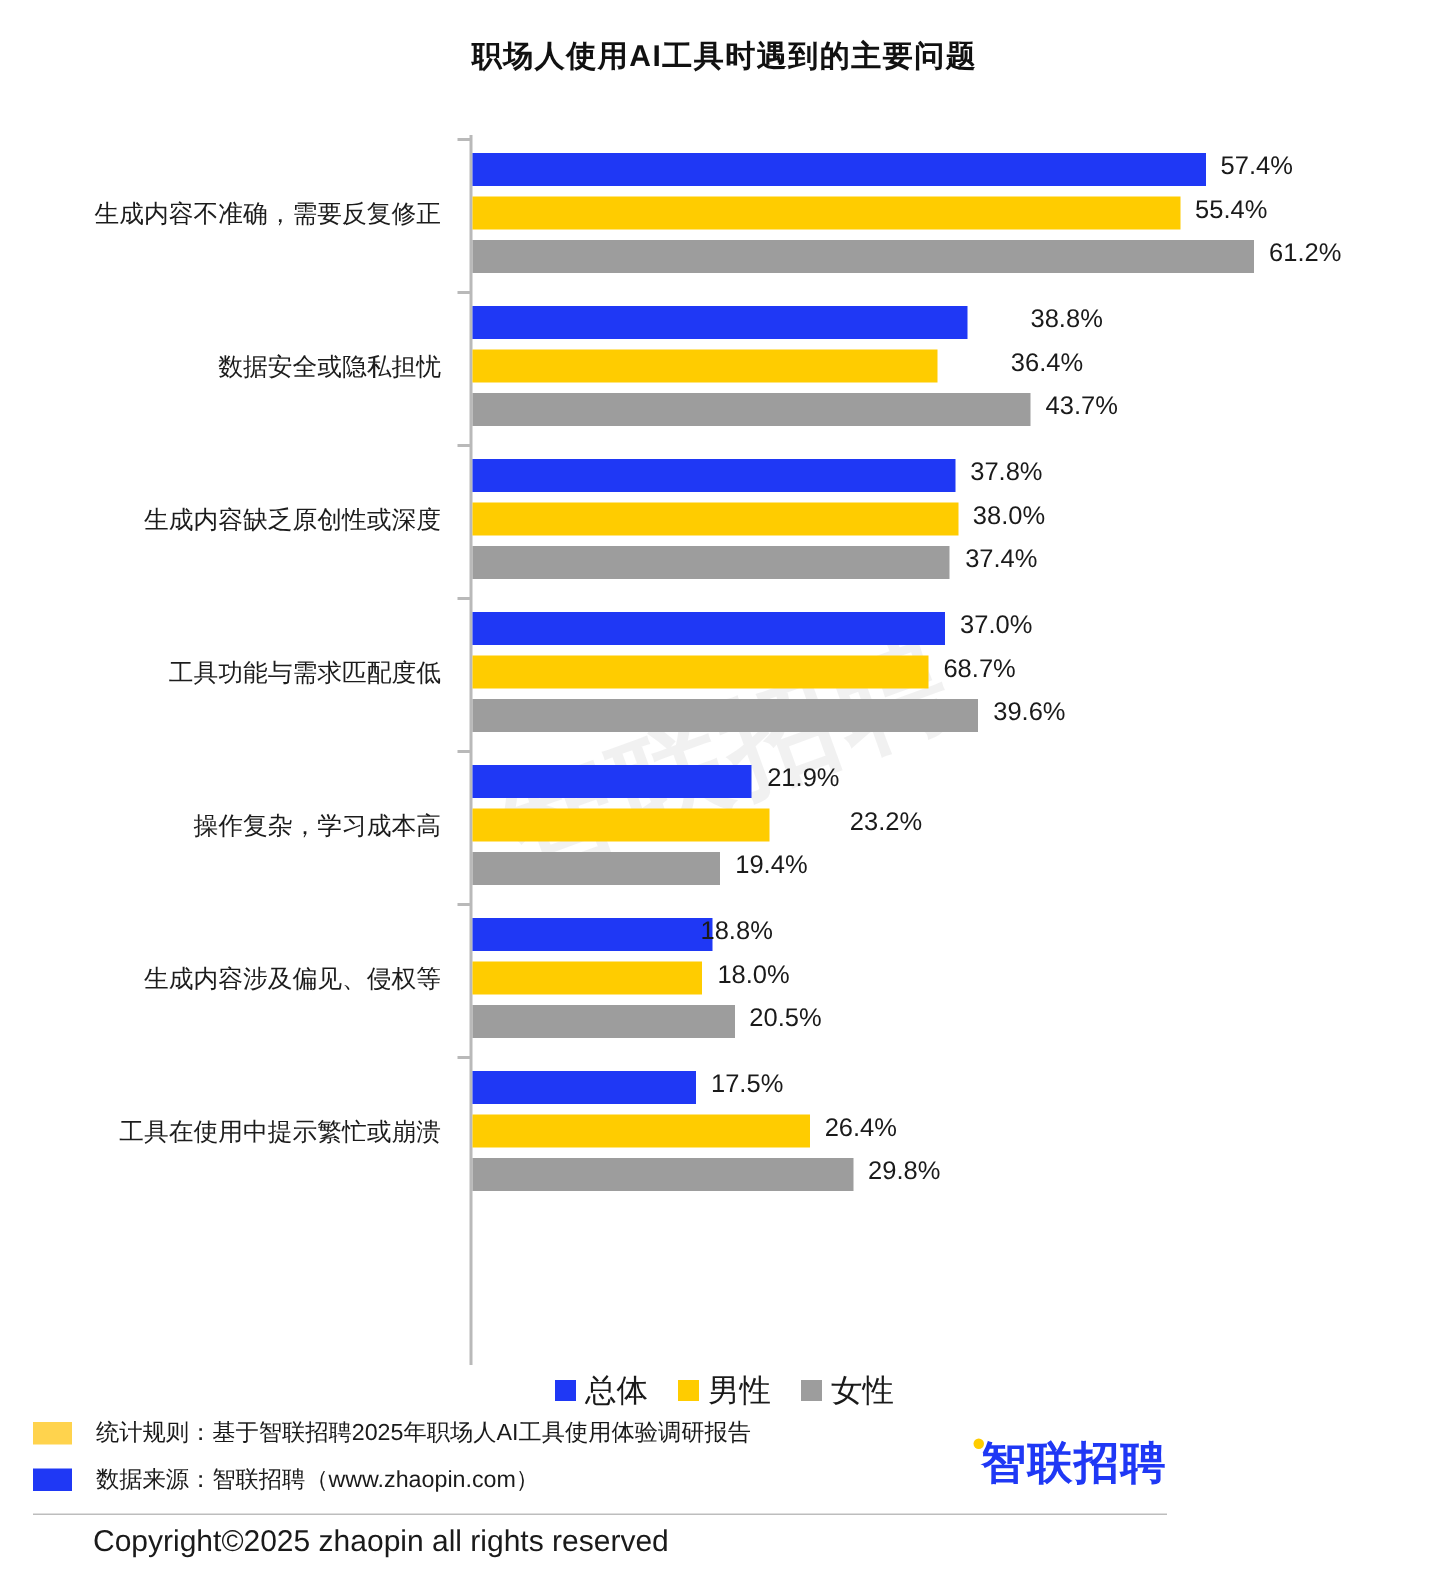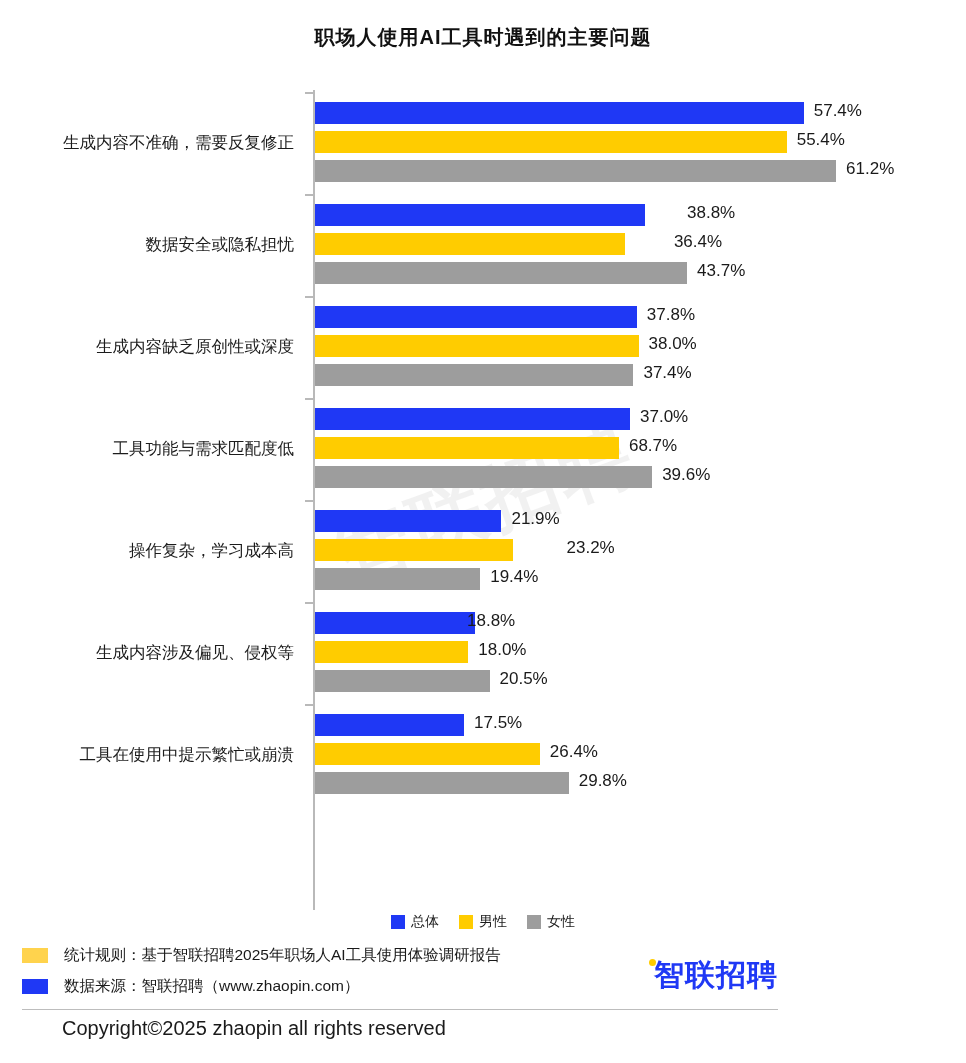--- a/index.html
+++ b/index.html
@@ -104,21 +104,21 @@
   
   #legend {
     position: absolute;
     left: 0;
     top: 913px;
     width: 966px;
     display: flex;
     justify-content: center;
     align-items: center;
     gap: 20px;
-    font-size: 14px;
+    font-size: 21px;
   }
   .legend-item { display: flex; align-items: center; gap: 6px; }
   .legend-swatch { width: 14px; height: 14px; display: inline-block; }
   .legend-swatch.total { background: #1f38f5; }
   .legend-swatch.male { background: #ffcc00; }
   .legend-swatch.female { background: #9d9d9d; }
 
   
   #footer {
     position: absolute;

